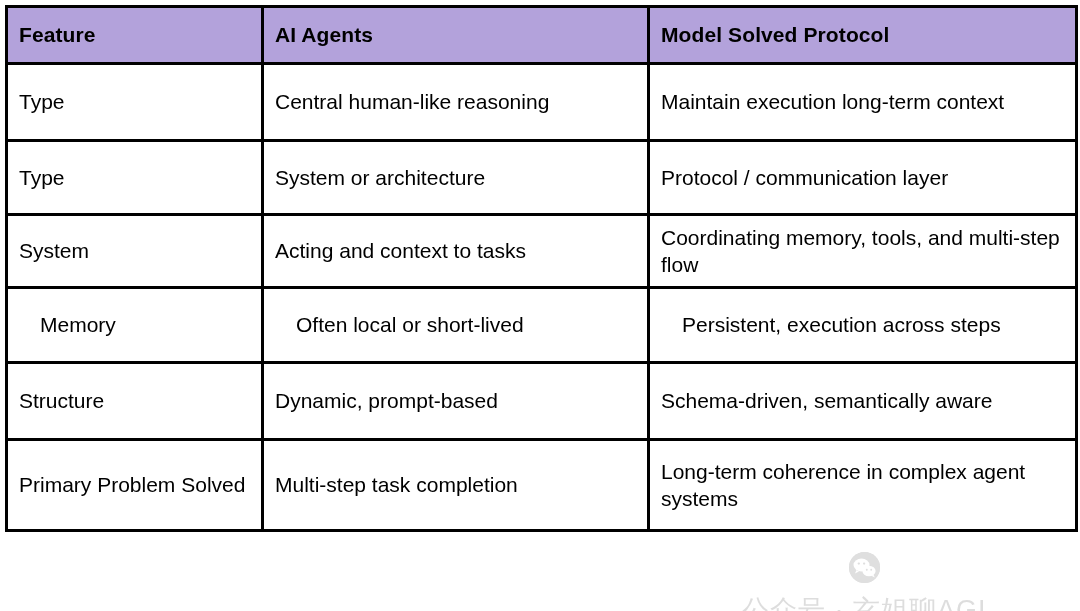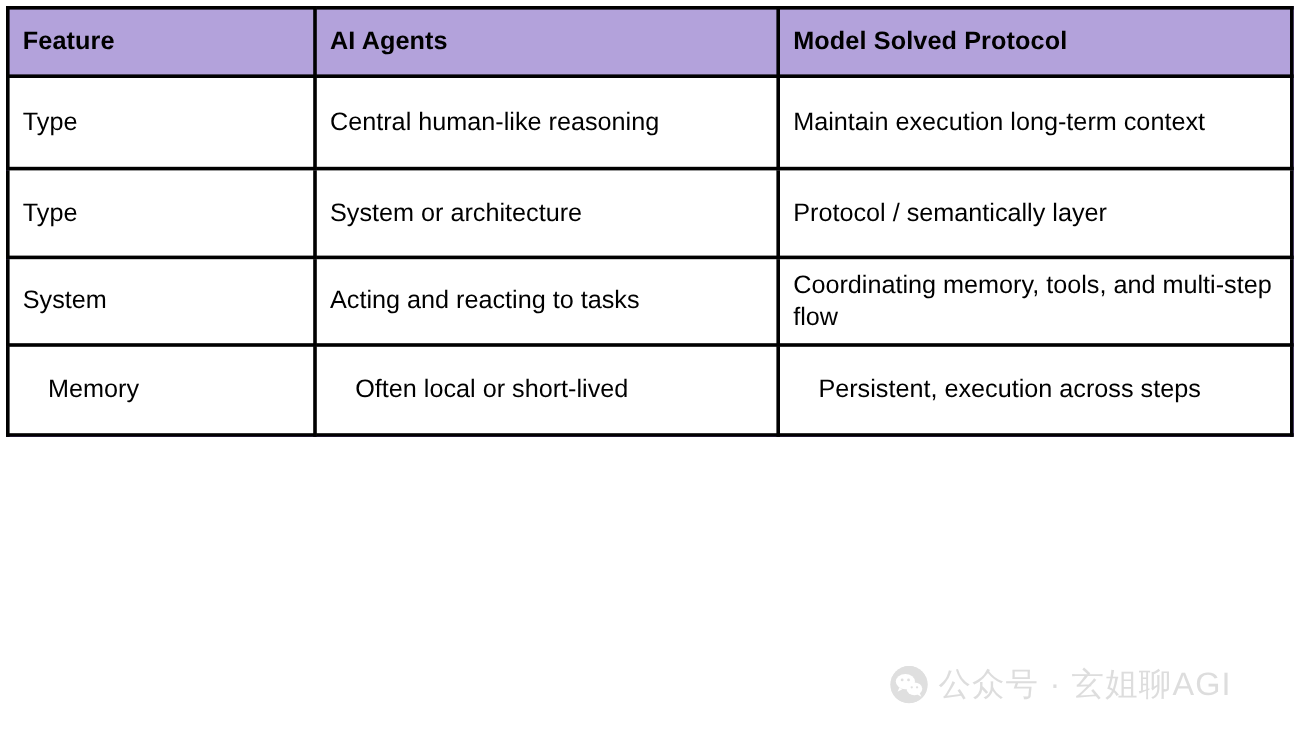--- a/index.html
+++ b/index.html
@@ -74,20 +74,21 @@
   #watermark {
     position: absolute;
     left: 742px;
     top: 552px;
     height: 36px;
     display: flex;
     align-items: center;
     gap: 9px;
     pointer-events: none;
     opacity: 0.45;
+    flex-direction: column;
   }
   #watermark .wm-badge {
     width: 31px;
     height: 31px;
     border-radius: 50%;
     background: #b9b9b9;
     position: relative;
     flex: 0 0 auto;
   }
   #watermark .wm-badge svg { display: block; }
@@ -118,31 +119,41 @@
     </thead>
     <tbody>
       <tr class="r-goal">
         <td>Type</td>
         <td>Central human-like reasoning</td>
         <td>Maintain execution long-term context</td>
       </tr>
       <tr class="r-type">
         <td>Type</td>
         <td>System or architecture</td>
-        <td>Protocol / semantically layer</td>
+        <td>Protocol / communication layer</td>
       </tr>
       <tr class="r-focus">
         <td>System</td>
-        <td>Acting and reacting to tasks</td>
+        <td>Acting and context to tasks</td>
         <td>Coordinating memory, tools, and multi-step flow</td>
       </tr>
       <tr class="r-memory">
         <td>Memory</td>
         <td>Often local or short-lived</td>
         <td>Persistent, execution across steps</td>
+      </tr>
+      <tr class="r-structure">
+        <td>Structure</td>
+        <td>Dynamic, prompt-based</td>
+        <td>Schema-driven, semantically aware</td>
+      </tr>
+      <tr class="r-primary">
+        <td>Primary Problem Solved</td>
+        <td>Multi-step task completion</td>
+        <td>Long-term coherence in complex agent systems</td>
       </tr>
     </tbody>
   </table>
 </div>
 
 <div id="watermark">
   <span class="wm-badge">
     <svg width="31" height="31" viewBox="0 0 31 31" aria-hidden="true">
       <circle cx="15.5" cy="15.5" r="15.5" fill="#b9b9b9"></circle>
       <ellipse cx="12.5" cy="13" rx="8" ry="6.4" fill="#ffffff"></ellipse>

